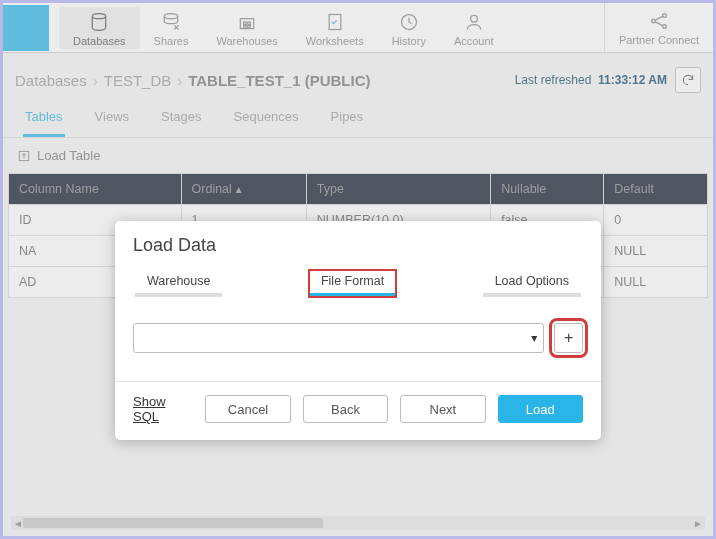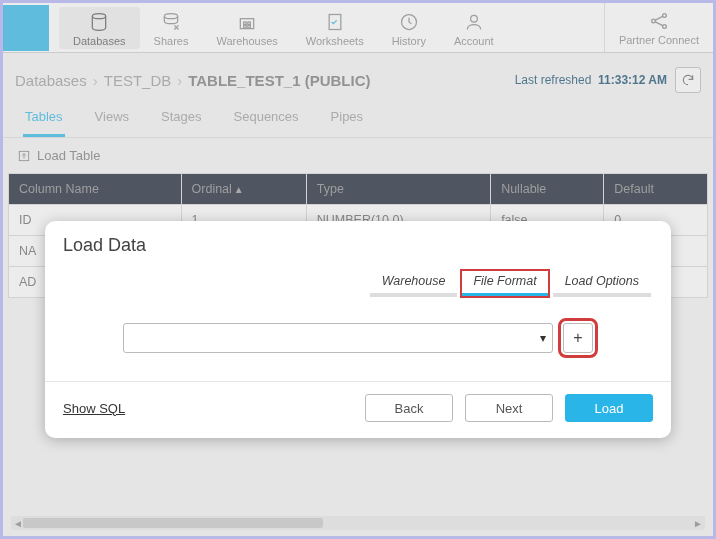--- a/index.html
+++ b/index.html
@@ -83,28 +83,28 @@
   .hscroll .arr{position:absolute;top:0;width:14px;height:14px;color:#888;font-size:10px;display:flex;align-items:center;justify-content:center;}
   .hscroll .arr.l{left:0;} .hscroll .arr.r{right:0;}
 
   
   .mask{
     position:absolute; inset:0; background:rgba(200,200,200,0.35);
     display:flex; align-items:flex-start; justify-content:center;
     padding-top: 218px;
   }
   .modal{
-    width: 626px;
+    width: 486px;
     background:#fff;
     box-shadow:0 2px 14px rgba(0,0,0,0.25);
-    border-radius:10px;
+    border-radius:5px;
     padding: 14px 18px 16px 18px;
   }
   .modal .title{font-size:18px;color:#444;margin-bottom:14px;}
-  .wizard{display:flex;justify-content:flex-end;gap:0;margin-bottom:26px;font-style:italic;}
+  .wizard{display:flex;justify-content:space-between;gap:0;margin-bottom:26px;}
   .wizard .step{font-size:12.5px;color:#444;padding:4px 12px 5px 12px;border-bottom:4px solid #ddd;margin:0 2px;cursor:pointer;}
   .wizard .step.active{border-bottom-color:#29b5e8;}
   .wizard .step.highlight{outline:2px solid #d13d3d; outline-offset:-1px;}
   .selrow{display:flex;justify-content:center;align-items:center;gap:10px;margin-bottom:28px;}
   .sel{
     width:430px;height:30px;border:1px solid #bbb;border-radius:3px;
     display:flex;align-items:center;justify-content:flex-end;padding-right:6px;
     background:#fff;cursor:pointer;
   }
   .sel .chev{font-size:12px;color:#333;}
@@ -291,18 +291,19 @@
       <div class="sel">
         <span class="chev">▾</span>
       </div>
       <div class="addbtn highlight">
         <span>+</span>
       </div>
     </div>
     <hr>
     <div class="btnrow">
       <span class="showsql">Show SQL</span>
+      <div class="btn">Cancel</div>
       <div class="btn">Back</div>
       <div class="btn">Next</div>
       <div class="btn primary">Load</div>
     </div>
   </div>
 </div>
 
 </body></html>

